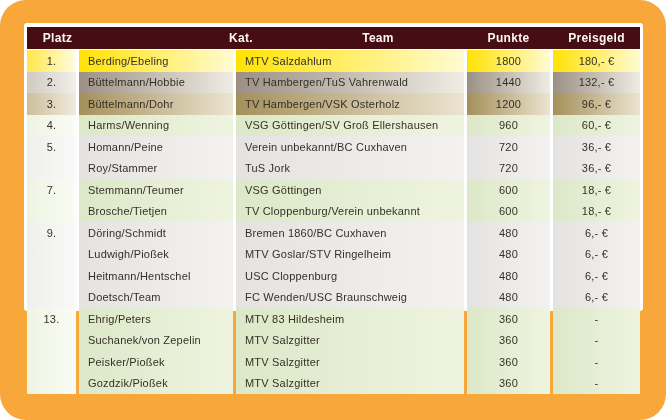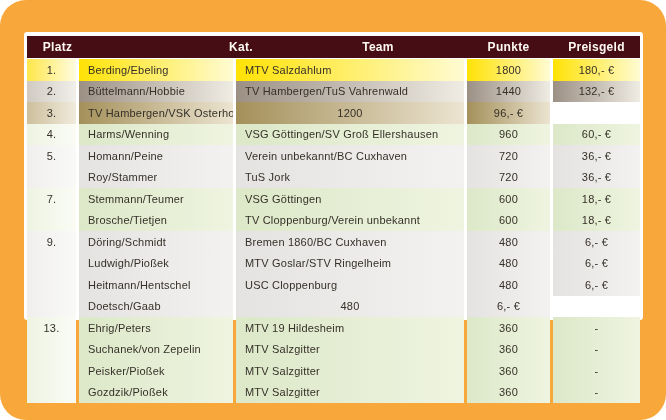--- a/index.html
+++ b/index.html
@@ -18,21 +18,20 @@
   }
   .panel {
     position: absolute;
     left: 24px;
     top: 23px;
     width: 619px;
     height: 288px;
     background: #ffffff;
     border-radius: 3px;
     padding: 4px 3px 15px 3px;
-    margin-top: 9px;
   }
   .thead {
     display: grid;
     grid-template-columns: 49px 154px 228px 83px 87px;
     column-gap: 3px;
     align-items: center;
     height: 22px;
     background: #470D14;
     color: #FDF9F2;
     font-size: 12px;
@@ -98,20 +97,21 @@
   </div>
         <div class="row tier-silver">
     <div class="cell c-platz">2.</div>
     <div class="cell c-team">Büttelmann/Hobbie</div>
     <div class="cell c-kat">TV Hambergen/TuS Vahrenwald</div>
     <div class="cell c-punkte">1440</div>
     <div class="cell c-preisgeld">132,- €</div>
   </div>
         <div class="row tier-bronze">
     <div class="cell c-platz">3.</div>
+    <div class="cell c-team">Büttelmann/Dohr</div>
     <div class="cell c-kat">TV Hambergen/VSK Osterholz</div>
     <div class="cell c-punkte">1200</div>
     <div class="cell c-preisgeld">96,- €</div>
   </div>
         <div class="row tier-green">
     <div class="cell c-platz">4.</div>
     <div class="cell c-team">Harms/Wenning</div>
     <div class="cell c-kat">VSG Göttingen/SV Groß Ellershausen</div>
     <div class="cell c-punkte">960</div>
     <div class="cell c-preisgeld">60,- €</div>
@@ -160,28 +160,29 @@
   </div>
         <div class="row tier-gray">
     <div class="cell c-platz"></div>
     <div class="cell c-team">Heitmann/Hentschel</div>
     <div class="cell c-kat">USC Cloppenburg</div>
     <div class="cell c-punkte">480</div>
     <div class="cell c-preisgeld">6,- €</div>
   </div>
         <div class="row tier-gray">
     <div class="cell c-platz"></div>
-    <div class="cell c-team">Doetsch/Gaab</div>
+    <div class="cell c-team">Doetsch/Team</div>
+    <div class="cell c-kat">FC Wenden/USC Braunschweig</div>
     <div class="cell c-punkte">480</div>
     <div class="cell c-preisgeld">6,- €</div>
   </div>
         <div class="row tier-green">
     <div class="cell c-platz">13.</div>
     <div class="cell c-team">Ehrig/Peters</div>
-    <div class="cell c-kat">MTV 19 Hildesheim</div>
+    <div class="cell c-kat">MTV 83 Hildesheim</div>
     <div class="cell c-punkte">360</div>
     <div class="cell c-preisgeld">-</div>
   </div>
         <div class="row tier-green">
     <div class="cell c-platz"></div>
     <div class="cell c-team">Suchanek/von Zepelin</div>
     <div class="cell c-kat">MTV Salzgitter</div>
     <div class="cell c-punkte">360</div>
     <div class="cell c-preisgeld">-</div>
   </div>

